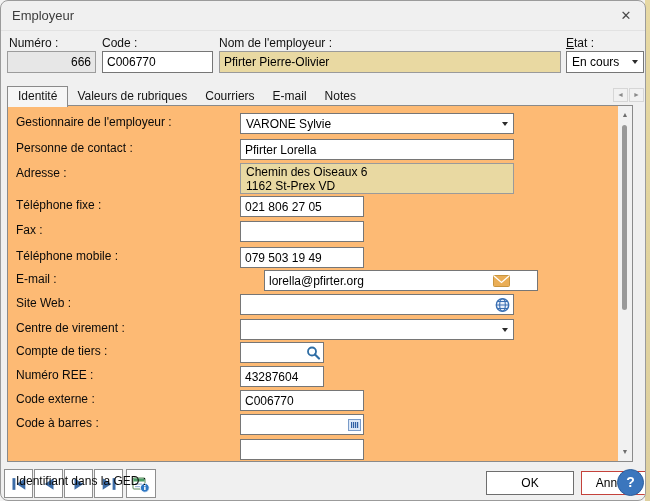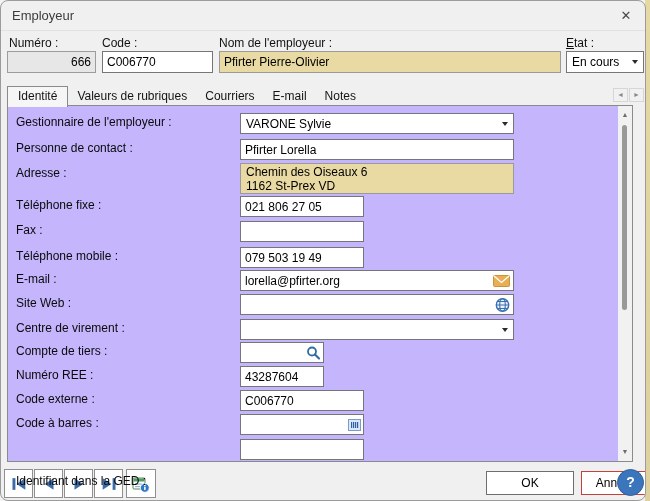--- a/index.html
+++ b/index.html
@@ -44,21 +44,21 @@
   .tab { padding:3px 9px 3px 9px; font-size:12px; color:#141414; cursor:pointer; white-space:nowrap; }
   .tab.active {
     background:#f6f6f6; border:1px solid #8a8a8a; border-bottom:none;
     padding:2px 10px 4px 10px; margin-bottom:-1px; position:relative; z-index:4;
   }
   .tabscroll { position:absolute; top:87px; width:15px; height:14px; background:#f1f1f1;
     border:1px solid #d6d6d6; color:#8a8a8a; font-size:7px; line-height:12px;
     text-align:center; cursor:pointer; }
   
   .panel { position:absolute; left:6px; top:104px; width:626px; height:357px;
-    background:#c4b5fd; border:1px solid #8a8a8a; z-index:2; }
+    background:#fdba74; border:1px solid #8a8a8a; z-index:2; }
   .row-label { position:absolute; left:8px; font-size:12px; color:#0a0a0a; white-space:nowrap; }
   .fbox { position:absolute; left:232px; }
   .fbox .tb, .fbox .combo { position:relative; display:block; width:100%; height:21px; }
   .fbox .combo { display:flex; }
   .w-wide { width:274px; } .w-med { width:124px; } .w-small { width:84px; }
   .addr { border:1px solid #9a9a9a; background:#e9d9a2; width:274px; height:31px;
     padding:1px 5px; font-size:12px; line-height:14px; color:#000; }
   .inbox-icon { position:absolute; top:50%; transform:translateY(-50%); right:4px;
     display:flex; align-items:center; cursor:pointer; }
   
@@ -150,21 +150,21 @@
       <input class="tb" value="" style="">
     </div>
 
     <div class="row-label" style="top:143px;">Téléphone mobile :</div>
     <div class="fbox w-med" style="top:141px;">
       <input class="tb" value="079 503 19 49" style="">
     </div>
 
     <div class="row-label" style="top:166px;">E-mail :</div>
     <div class="fbox w-wide" style="top:164px; position:absolute;">
-      <input class="tb" style="padding-right: 32px;" value="lorella@pfirter.org">
+      <input class="tb" style="padding-right: 32px; margin-left: 24px;" value="lorella@pfirter.org">
       <span class="inbox-icon">
         <svg width="17" height="12" viewBox="0 0 17 12">
           <rect x="0.5" y="0.5" width="16" height="11" rx="1" fill="#eaae56" stroke="#c8953f"></rect>
           <polyline points="1,1 8.5,7.5 16,1" fill="none" stroke="#ffffff" stroke-width="1.3"></polyline>
         </svg>
       </span>
     </div>
 
     <div class="row-label" style="top:190px;">Site Web :</div>
     <div class="fbox w-wide" style="top:188px;">

